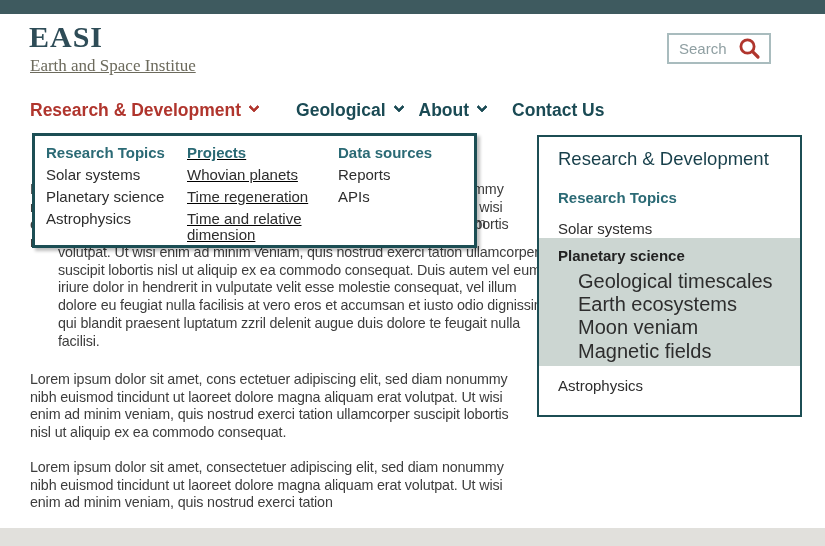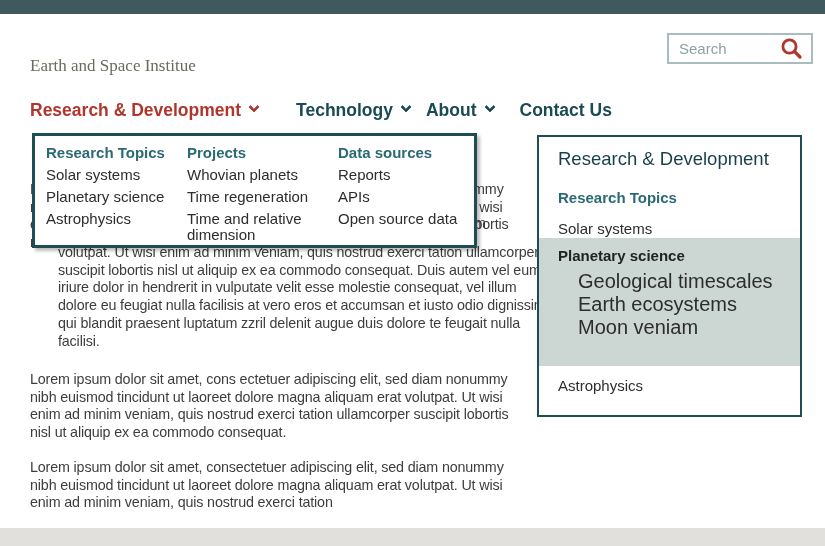--- a/index.html
+++ b/index.html
@@ -12,23 +12,23 @@
   *{box-sizing:border-box;}
   html,body{margin:0;padding:0;background:#fff;}
   .page{position:relative;width:825px;height:546px;background:#fff;overflow:hidden;
         font-family:"Liberation Sans",sans-serif;}
 
   .topbar{position:absolute;top:0;left:0;width:825px;height:14px;background:var(--topbar);}
 
   .logo-title{position:absolute;left:29px;top:20px;font-family:"Liberation Serif",serif;
     font-weight:700;font-size:30px;line-height:34px;color:var(--logo-color);letter-spacing:1px;}
   .logo-sub{position:absolute;left:30px;top:56px;font-family:"Liberation Serif",serif;
-    font-size:17px;line-height:20px;color:var(--tagline);}
+    font-size:17px;line-height:20px;color:var(--tagline);text-decoration:underline;}
 
-  .search{position:absolute;left:667px;top:33px;width:146px;height:31px;
+  .search{position:absolute;left:667px;top:33px;width:104px;height:31px;
     border:2px solid var(--search-border);display:flex;align-items:center;background:#fff;}
   .search input{border:none;outline:none;flex:1;min-width:0;padding:0 4px 0 10px;
     font-size:15px;color:#555;font-family:"Liberation Sans",sans-serif;background:transparent;}
   .search input::placeholder{color:var(--placeholder);opacity:1;}
   .search-btn{border:none;background:none;padding:0 8px 0 0;cursor:pointer;display:flex;align-items:center;}
 
   .nav{position:absolute;left:30px;top:100px;display:flex;align-items:center;}
   .nav-item{font-size:17.5px;line-height:20px;font-weight:700;color:var(--nav-teal);
     display:flex;align-items:center;cursor:pointer;white-space:nowrap;}
   .nav-item.active{color:var(--accent-red);}
@@ -41,21 +41,21 @@
   .para{position:absolute;left:30px;width:500px;font-size:14.3px;line-height:17.7px;
     letter-spacing:-0.15px;color:var(--body-text);margin:0;z-index:1;}
   .p1a{top:181px;} .p1b{top:244px;margin-left:28px;} .p2{top:371px;} .p3{top:459px;}
   .frag-m{position:absolute;left:474px;top:215px;font-size:14.3px;line-height:17.7px;
     color:var(--body-text);z-index:1;}
 
   
   .dropdown{position:absolute;left:32px;top:133px;width:445px;height:115px;background:#fff;
     border:3px solid var(--border-teal);box-shadow:3px 3px 3px rgba(0,0,0,0.25);
     display:flex;padding:9px 0 0 11px;z-index:5;}
-  .dd-col1{width:141px;} .dd-col2{width:151px;} .dd-col3{flex:1;}
+  .dd-col1{width:141px;} .dd-col2{width:151px;text-decoration:underline;} .dd-col3{flex:1;}
   .dd-head{font-size:15px;line-height:16px;font-weight:700;color:var(--heading-teal);
     margin:0 0 6px 0;cursor:pointer;}
   .dd-link{display:block;font-size:15px;line-height:16px;color:var(--text-dark);
     margin:0 0 6px 0;cursor:pointer;}
   .dd-col2 .dd-link{max-width:122px;}
 
   
   .sidebar{position:absolute;left:537px;top:135px;width:265px;height:282px;background:#fff;
     border:2px solid var(--border-teal);z-index:2;}
   .sb-title{position:absolute;left:19px;top:11px;font-size:18.5px;line-height:22px;
@@ -73,41 +73,42 @@
 
   .footer{position:absolute;left:0;top:528px;width:825px;height:18px;background:var(--footer-bg);}
 </style>
 </head>
 <body>
 
 <div class="page">
 
   <div class="topbar"></div>
 
+  <div class="logo-title">EASI</div>
   <div class="logo-sub">Earth and Space Institue</div>
 
   <div class="search">
     <input type="text" placeholder="Search" style="">
     <button class="search-btn">
       <span style="display:flex;">
         <svg width="23" height="23" viewBox="0 0 23 23" fill="none">
           <circle cx="9.5" cy="9.5" r="6.6" stroke="#b0352d" stroke-width="2.8"></circle>
           <line x1="14.6" y1="14.6" x2="20" y2="20" stroke="#b0352d" stroke-width="3.2" stroke-linecap="round"></line>
         </svg>
       </span>
     </button>
   </div>
 
   <nav class="nav">
     <span class="nav-item active gap1">
       <span>Research &amp; Development</span>
       <span class="chev"></span>
     </span>
     <span class="nav-item gap2">
-      <span>Technology</span>
+      <span>Geological</span>
       <span class="chev"></span>
     </span>
     <span class="nav-item gap3">
       <span>About</span>
       <span class="chev"></span>
     </span>
     <span class="nav-item">
       <span>Contact Us</span>
     </span>
   </nav>
@@ -128,31 +129,31 @@
     <div class="dd-col2">
       <div class="dd-head">Projects</div>
       <a class="dd-link">Whovian planets</a>
       <a class="dd-link">Time regeneration</a>
       <a class="dd-link">Time and relative dimension</a>
     </div>
     <div class="dd-col3">
       <div class="dd-head">Data sources</div>
       <a class="dd-link">Reports</a>
       <a class="dd-link">APIs</a>
-      <a class="dd-link">Open source data</a>
     </div>
   </div>
 
   <aside class="sidebar">
     <div class="sb-title">Research &amp; Development</div>
     <a class="sb-section">Research Topics</a>
     <a class="sb-link sb-solar">Solar systems</a>
     <div class="sb-highlight">
       <a class="sb-planetary">Planetary science</a>
       <a class="sb-sub sb-sub1">Geological timescales</a>
       <a class="sb-sub sb-sub2">Earth ecosystems</a>
       <a class="sb-sub sb-sub3">Moon veniam</a>
+      <a class="sb-sub sb-sub4">Magnetic fields</a>
     </div>
     <a class="sb-link sb-astro">Astrophysics</a>
   </aside>
 
   <div class="footer"></div>
 </div>
 
 </body></html>

